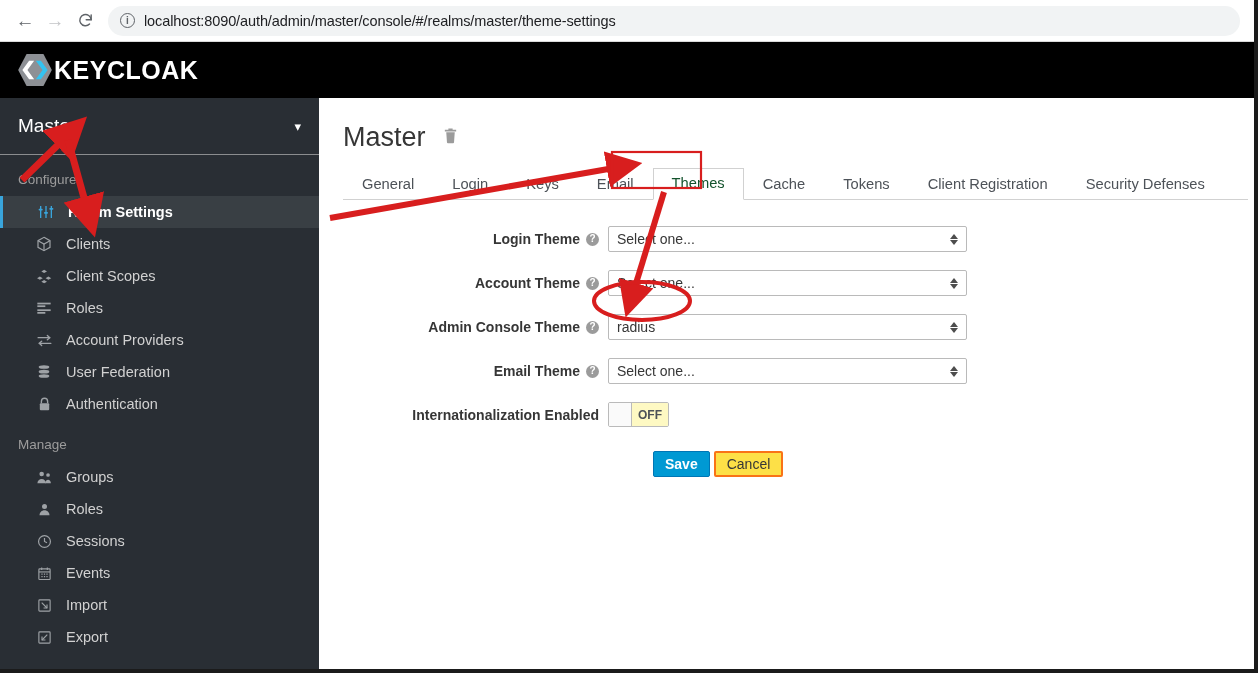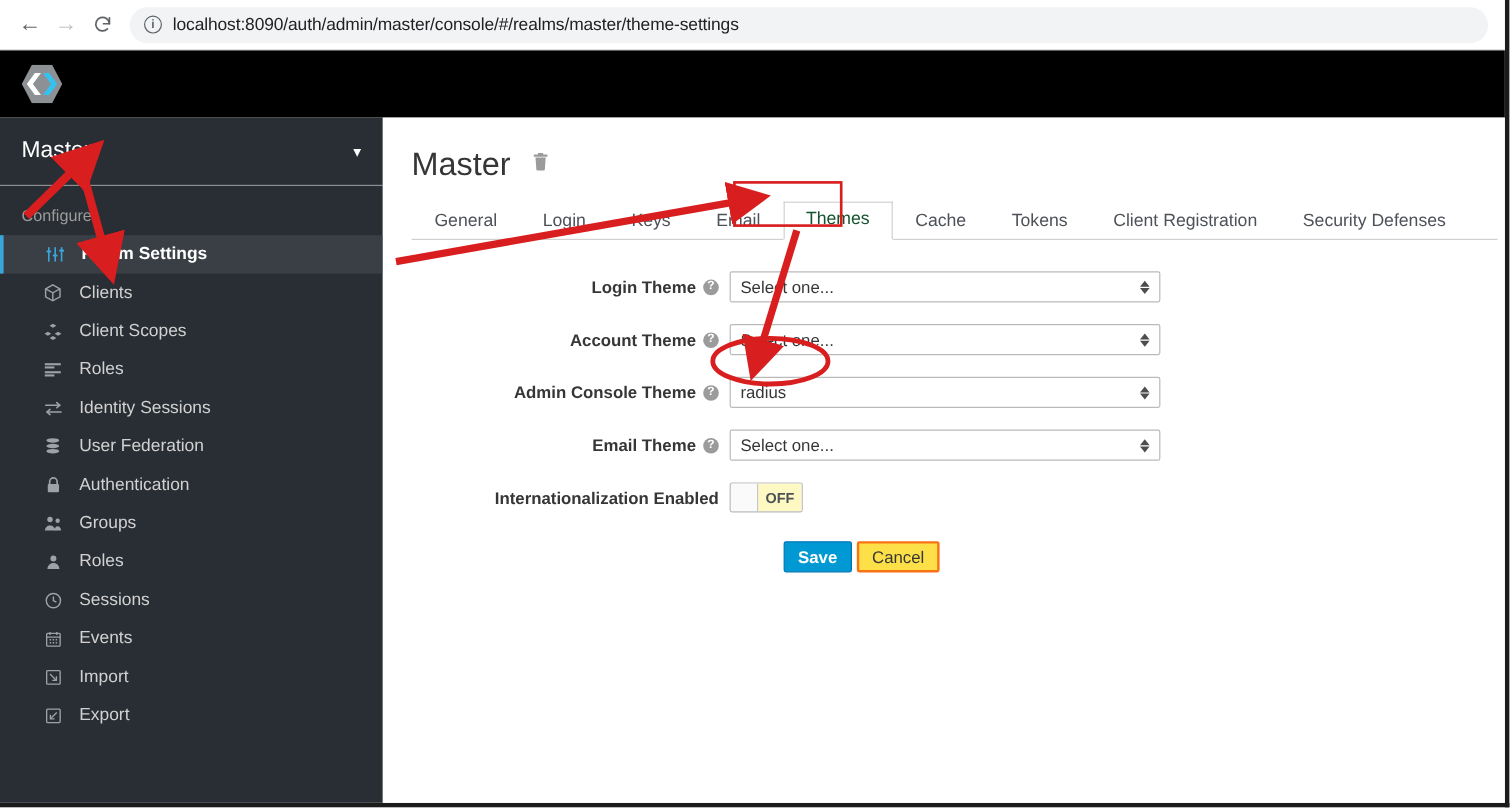--- a/index.html
+++ b/index.html
@@ -268,20 +268,21 @@
     </div>
   </div>
 
   <div class="masthead">
     <div class="kc-logo">
       <svg class="kc-mark" viewBox="0 0 40 38">
         <polygon points="10,0 30,0 40,19 30,38 10,38 0,19" fill="#8d9095"></polygon>
         <polygon points="13,8 19,8 11,19 19,30 13,30 5,19" fill="#ffffff"></polygon>
         <polygon points="21,8 27,8 35,19 27,30 21,30 29,19" fill="#33c3f0"></polygon>
       </svg>
+      <span class="kc-word">KEYCLOAK</span>
     </div>
   </div>
 
   <div class="sidebar">
     <div class="realm-selector">
       <span class="realm-name">Master</span>
       <span class="chev">▾</span>
     </div>
 
     <div class="nav-group-title">Configure</div>
@@ -337,21 +338,21 @@
 
     <div class="nav-item">
       <span class="ico">
         <svg width="17" height="17" viewBox="0 0 24 24" fill="none" stroke="currentColor" stroke-width="1.9" stroke-linecap="round">
           <path d="M3 8 H19"></path>
             <polyline points="16 5 19.5 8 16 11" fill="none"></polyline>
           <path d="M21 16 H5"></path>
             <polyline points="8 13 4.5 16 8 19" fill="none"></polyline>
         </svg>
       </span>
-      <span>Identity Sessions</span>
+      <span>Account Providers</span>
     </div>
 
     <div class="nav-item">
       <span class="ico">
         <svg width="16" height="16" viewBox="0 0 24 24" fill="currentColor">
           <ellipse cx="12" cy="4.5" rx="8" ry="2.8"></ellipse>
           <ellipse cx="12" cy="11.5" rx="8" ry="2.8"></ellipse>
           <ellipse cx="12" cy="18" rx="8" ry="2.8"></ellipse>
         </svg>
       </span>
@@ -361,20 +362,21 @@
     <div class="nav-item">
       <span class="ico">
         <svg width="15" height="15" viewBox="0 0 24 24" fill="currentColor">
           <path d="M7 10 V7 a5 5 0 0 1 10 0 v3" fill="none" stroke="currentColor" stroke-width="2.2"></path>
           <rect x="4.5" y="10" width="15" height="11" rx="1.6"></rect>
         </svg>
       </span>
       <span>Authentication</span>
     </div>
 
+    <div class="nav-group-title">Manage</div>
 
     <div class="nav-item">
       <span class="ico">
         <svg width="17" height="17" viewBox="0 0 24 24" fill="currentColor">
           <circle cx="8" cy="7" r="3.2"></circle>
             <path d="M2 20 c0-3.6 2.8-6 6-6 s6 2.4 6 6 z"></path>
           <circle cx="17" cy="8.5" r="2.6"></circle>
             <path d="M13 20 c0-3 2-5 4-5 s4 2 4 5 z"></path>
         </svg>
       </span>

